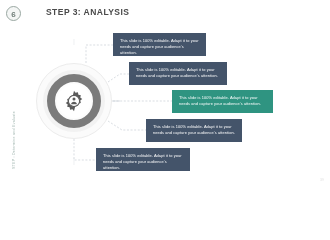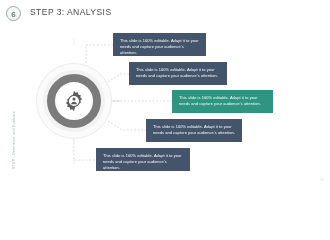--- a/index.html
+++ b/index.html
@@ -35,24 +35,24 @@
     color: #6f7d78;
     font-size: 8px;
     line-height: 15px;
     text-align: center;
     font-weight: bold;
     box-sizing: border-box;
     background: #f4f6f5;
   }
   .slide-title {
     position: absolute;
-    left: 30px;
+    left: 46px;
     top: 7px;
     font-size: 8.5px;
-    font-weight: normal;
+    font-weight: bold;
     letter-spacing: 0.45px;
     color: #4a4a4a;
   }
 
   
   .side-strip {
     position: absolute;
     left: 0px;
     top: 108px;
     width: 14px;

